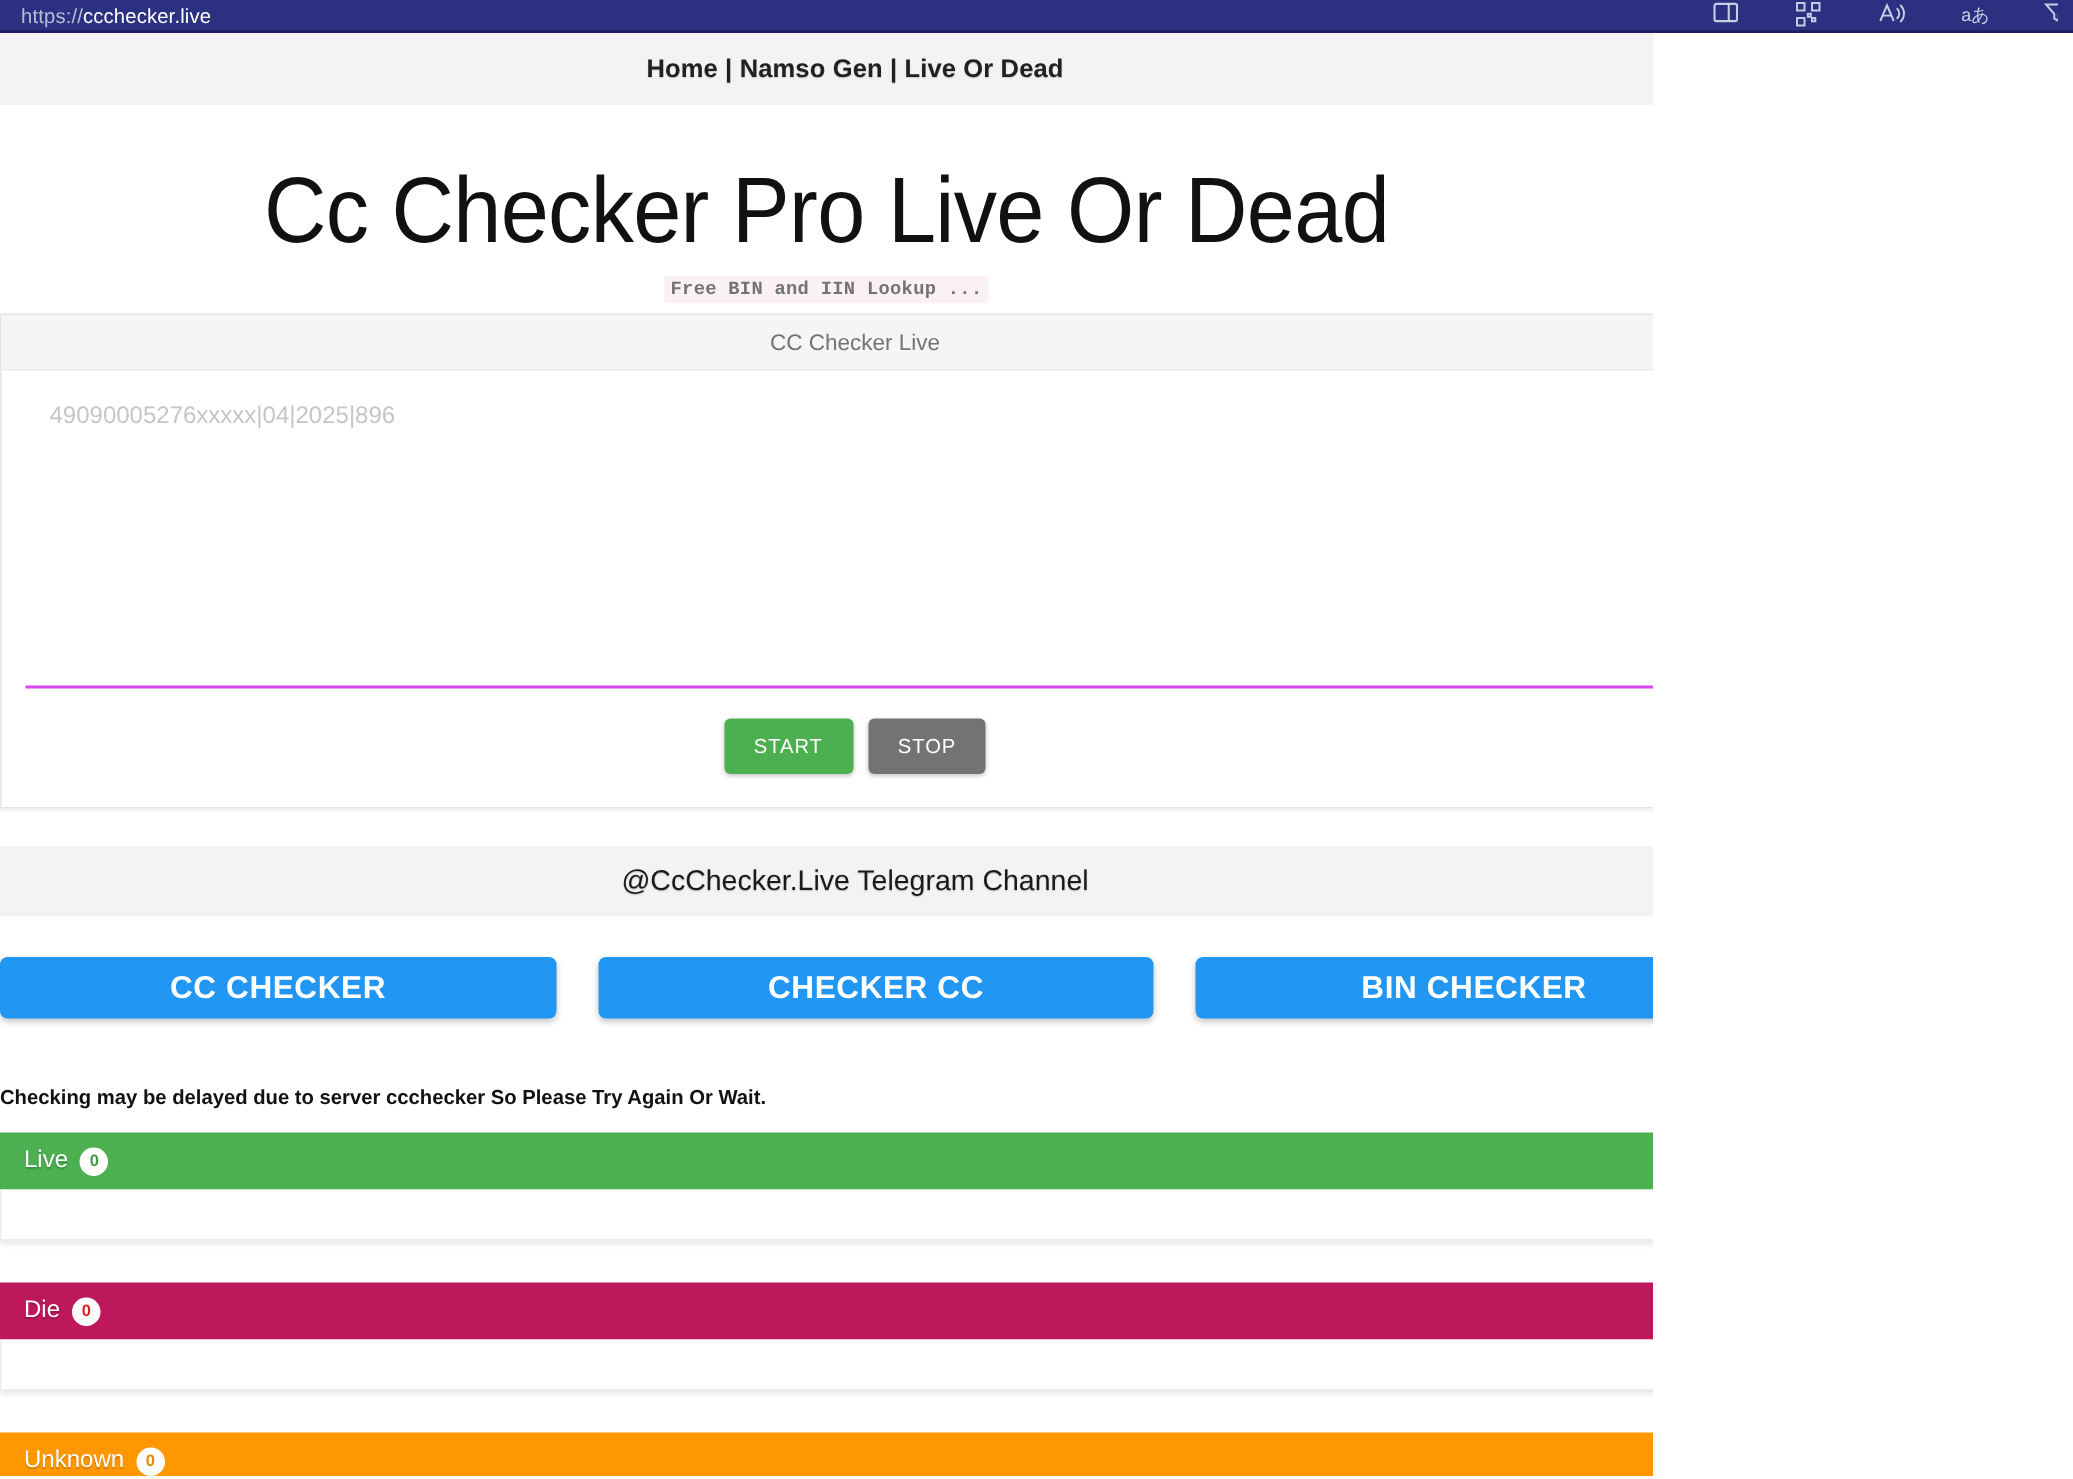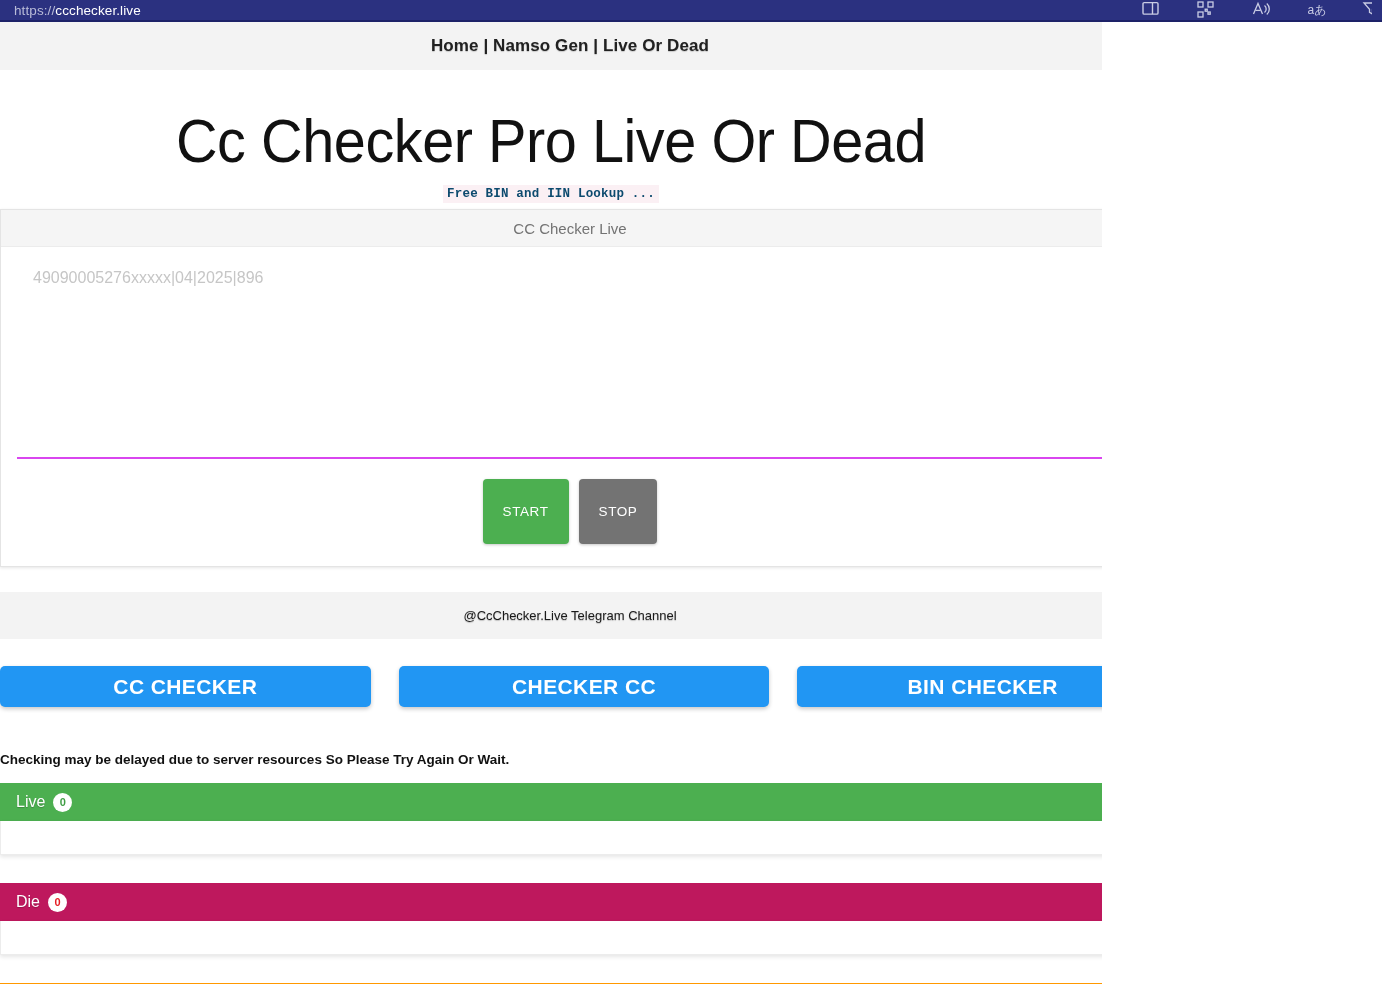--- a/index.html
+++ b/index.html
@@ -84,21 +84,21 @@
     letter-spacing: -0.5px;
     transform: scaleX(.93);
   }
 
   
   #bin-lookup-wrap { text-align: center; margin-bottom: 8px; }
   #bin-lookup {
     font-family: "Liberation Mono", monospace;
     font-size: 12.5px;
     font-weight: bold;
-    color: #0c4a6e;
+    color: #737373;
     background: #fbf0f4;
     padding: 2px 4px;
     letter-spacing: .2px;
   }
 
   
   #checker-card {
     width: 1140px;
     margin: 0 auto;
     background: #fff;
@@ -137,37 +137,37 @@
     gap: 10px;
     margin-top: 20px;
   }
   .action-btn {
     border: none;
     border-radius: 4px;
     color: #fff;
     font-size: 13.5px;
     font-family: "Liberation Sans", sans-serif;
     letter-spacing: .6px;
-    padding: 25px 20px;
+    padding: 11px 20px;
     cursor: pointer;
     box-shadow: 0 1px 3px rgba(0,0,0,.22);
   }
   #start-button { background: #4caf50; min-width: 70px; }
   #stop-button  { background: #737373; min-width: 62px; }
 
   
   #telegram-strip {
     width: 1140px;
     margin: 25px auto 0 auto;
     background: #f3f3f3;
     height: 47px;
     display: flex; align-items: center; justify-content: center;
   }
   #telegram-text {
-    font-size: 13px;
+    font-size: 19px;
     color: #1a1a1a;
     text-shadow: 0 1px 1px rgba(0,0,0,.22);
   }
 
   
   #link-buttons {
     width: 1168px;
     margin: 27px auto 0 auto;
     display: flex;
     gap: 28px;
@@ -305,41 +305,41 @@
   <div id="telegram-strip">
     <div id="telegram-text">@CcChecker.Live Telegram Channel</div>
   </div>
 
   <div id="link-buttons">
     <button class="link-btn">CC CHECKER</button>
     <button class="link-btn">CHECKER CC</button>
     <button class="link-btn">BIN CHECKER</button>
   </div>
 
-  <div id="warning-note">Checking may be delayed due to server resources So Please Try Again Or Wait.</div>
+  <div id="warning-note">Checking may be delayed due to server ccchecker So Please Try Again Or Wait.</div>
 
   <div id="panels">
     <div class="panel">
       <div class="panel-header live">
         <span>Live</span>
         <span class="badge">0</span>
       </div>
       <div class="panel-body"></div>
     </div>
 
     <div class="panel">
       <div class="panel-header die">
         <span>Die</span>
         <span class="badge">0</span>
       </div>
       <div class="panel-body"></div>
     </div>
 
     <div class="panel">
       <div class="panel-header unknown">
-        <span>Lookup</span>
+        <span>Unknown</span>
         <span class="badge">0</span>
       </div>
 
     </div>
   </div>
 
 </div>
 
 </body></html>

